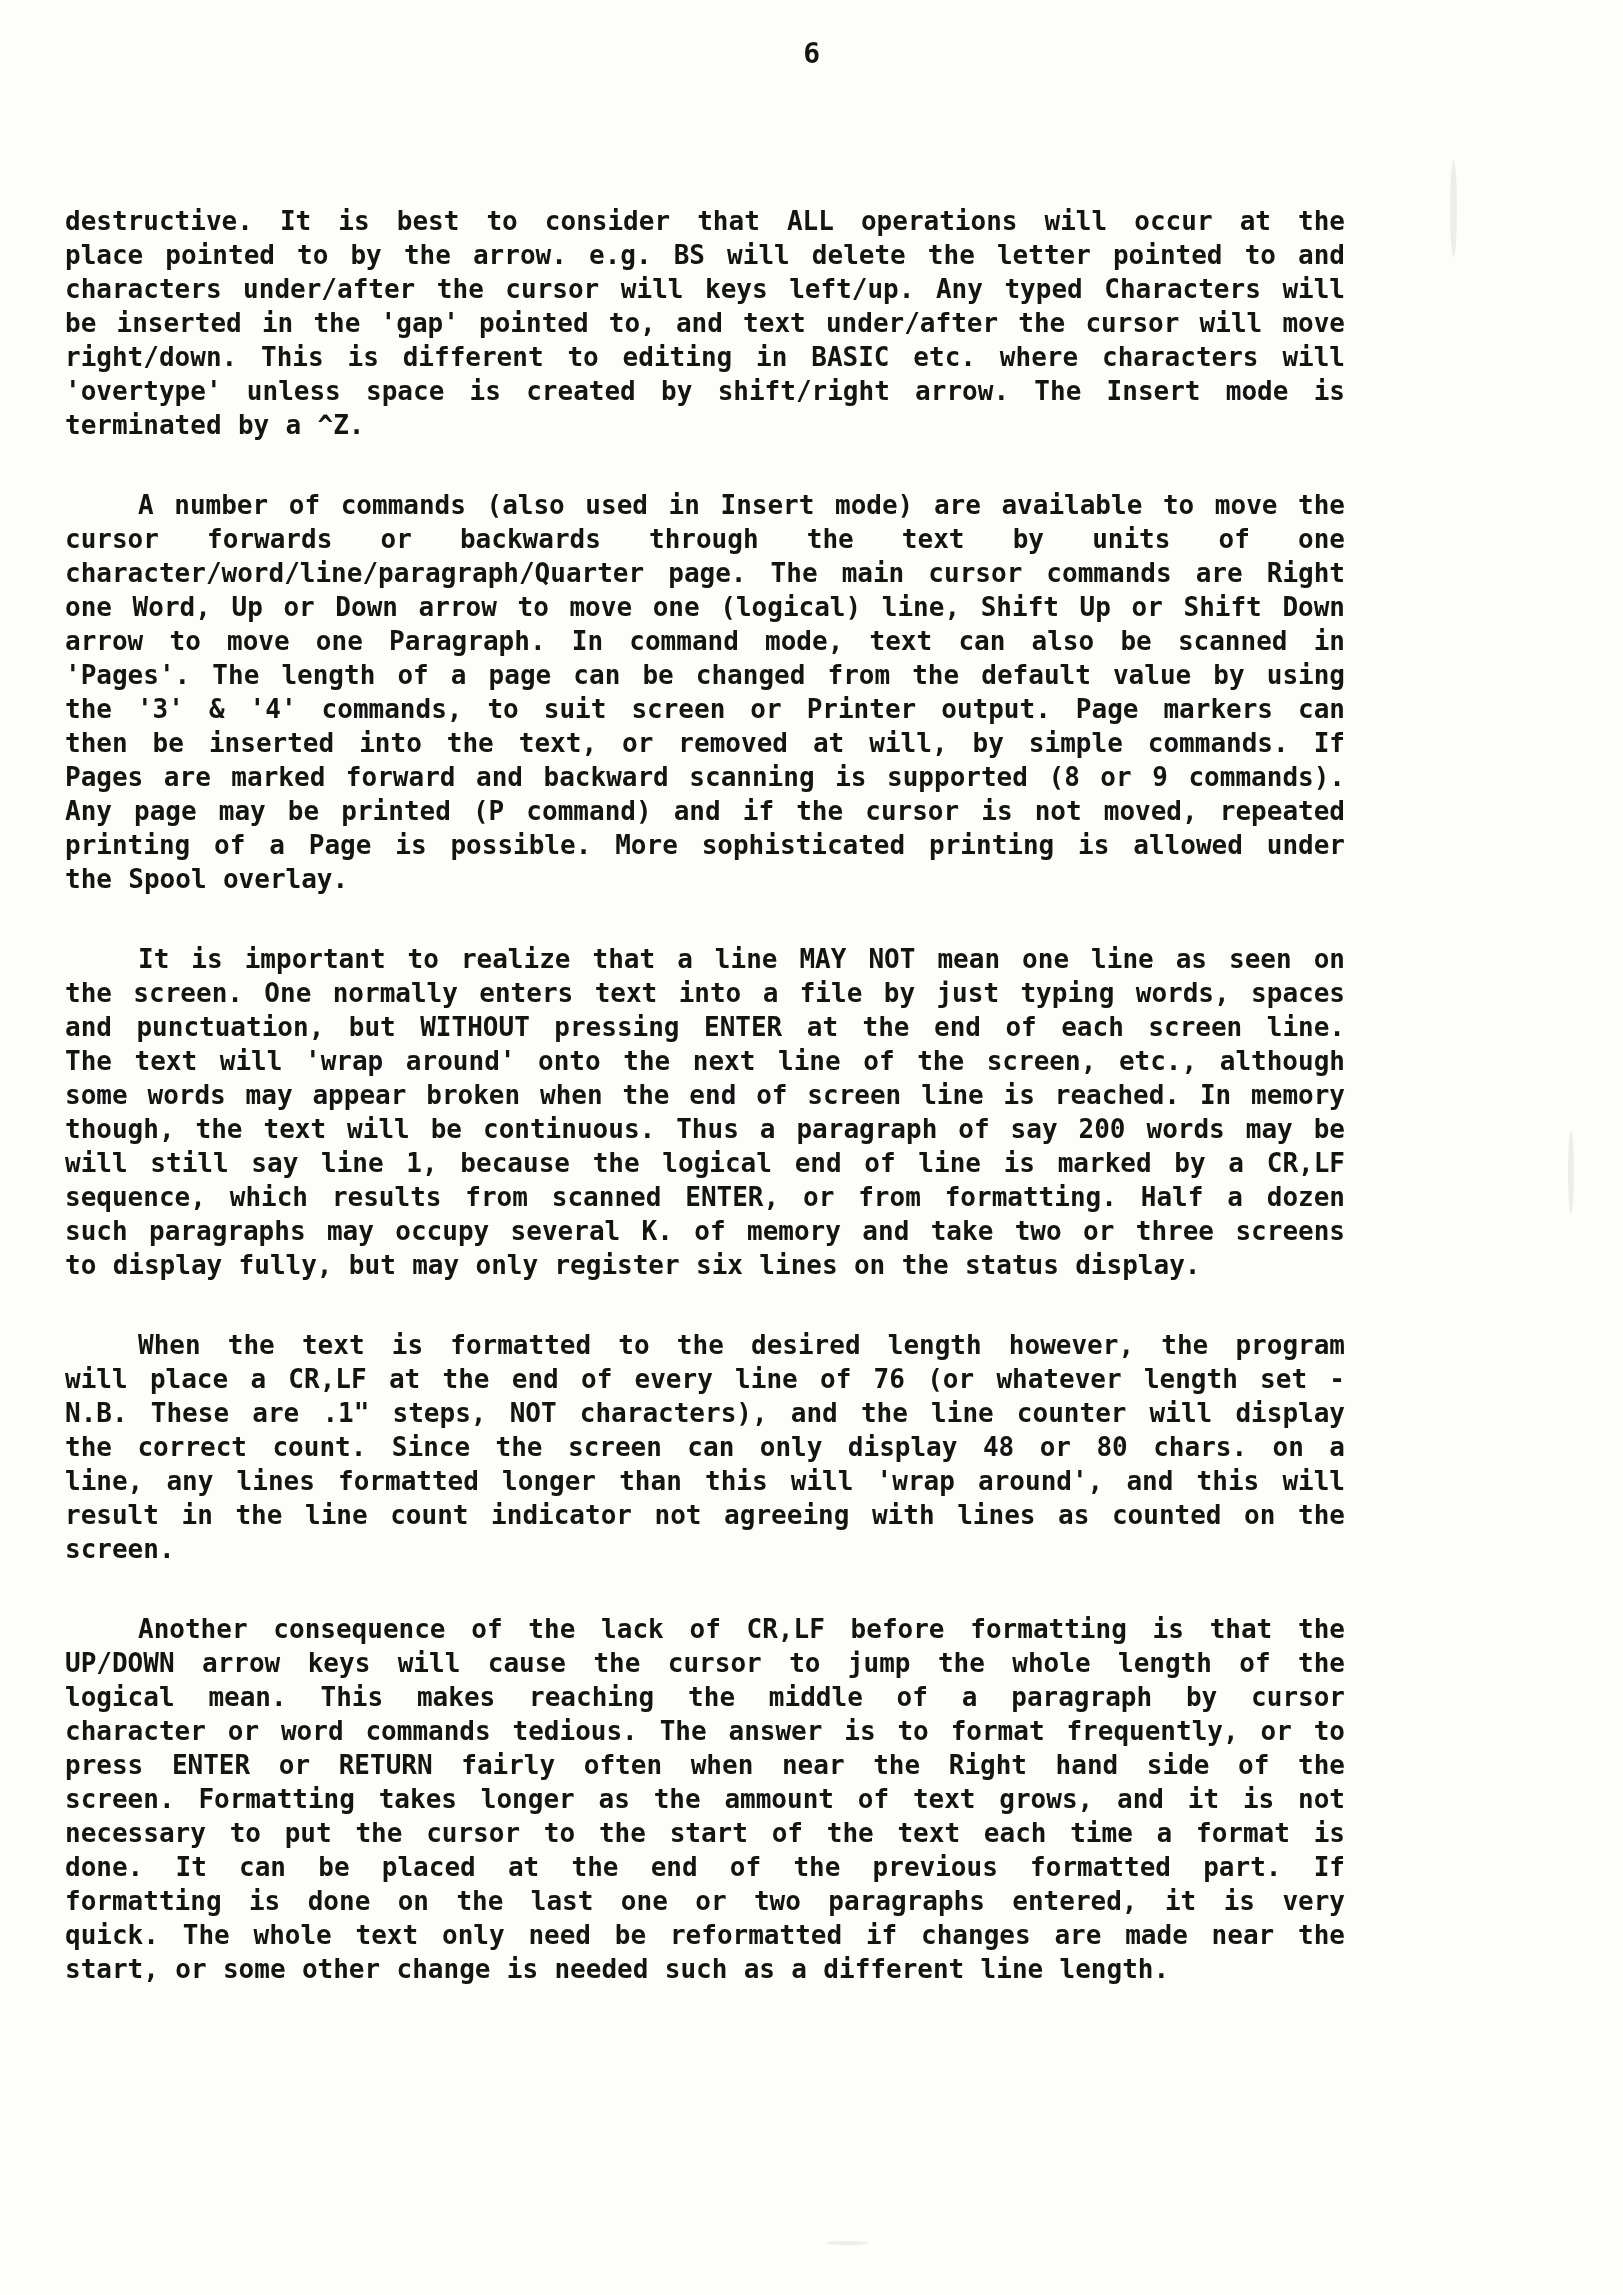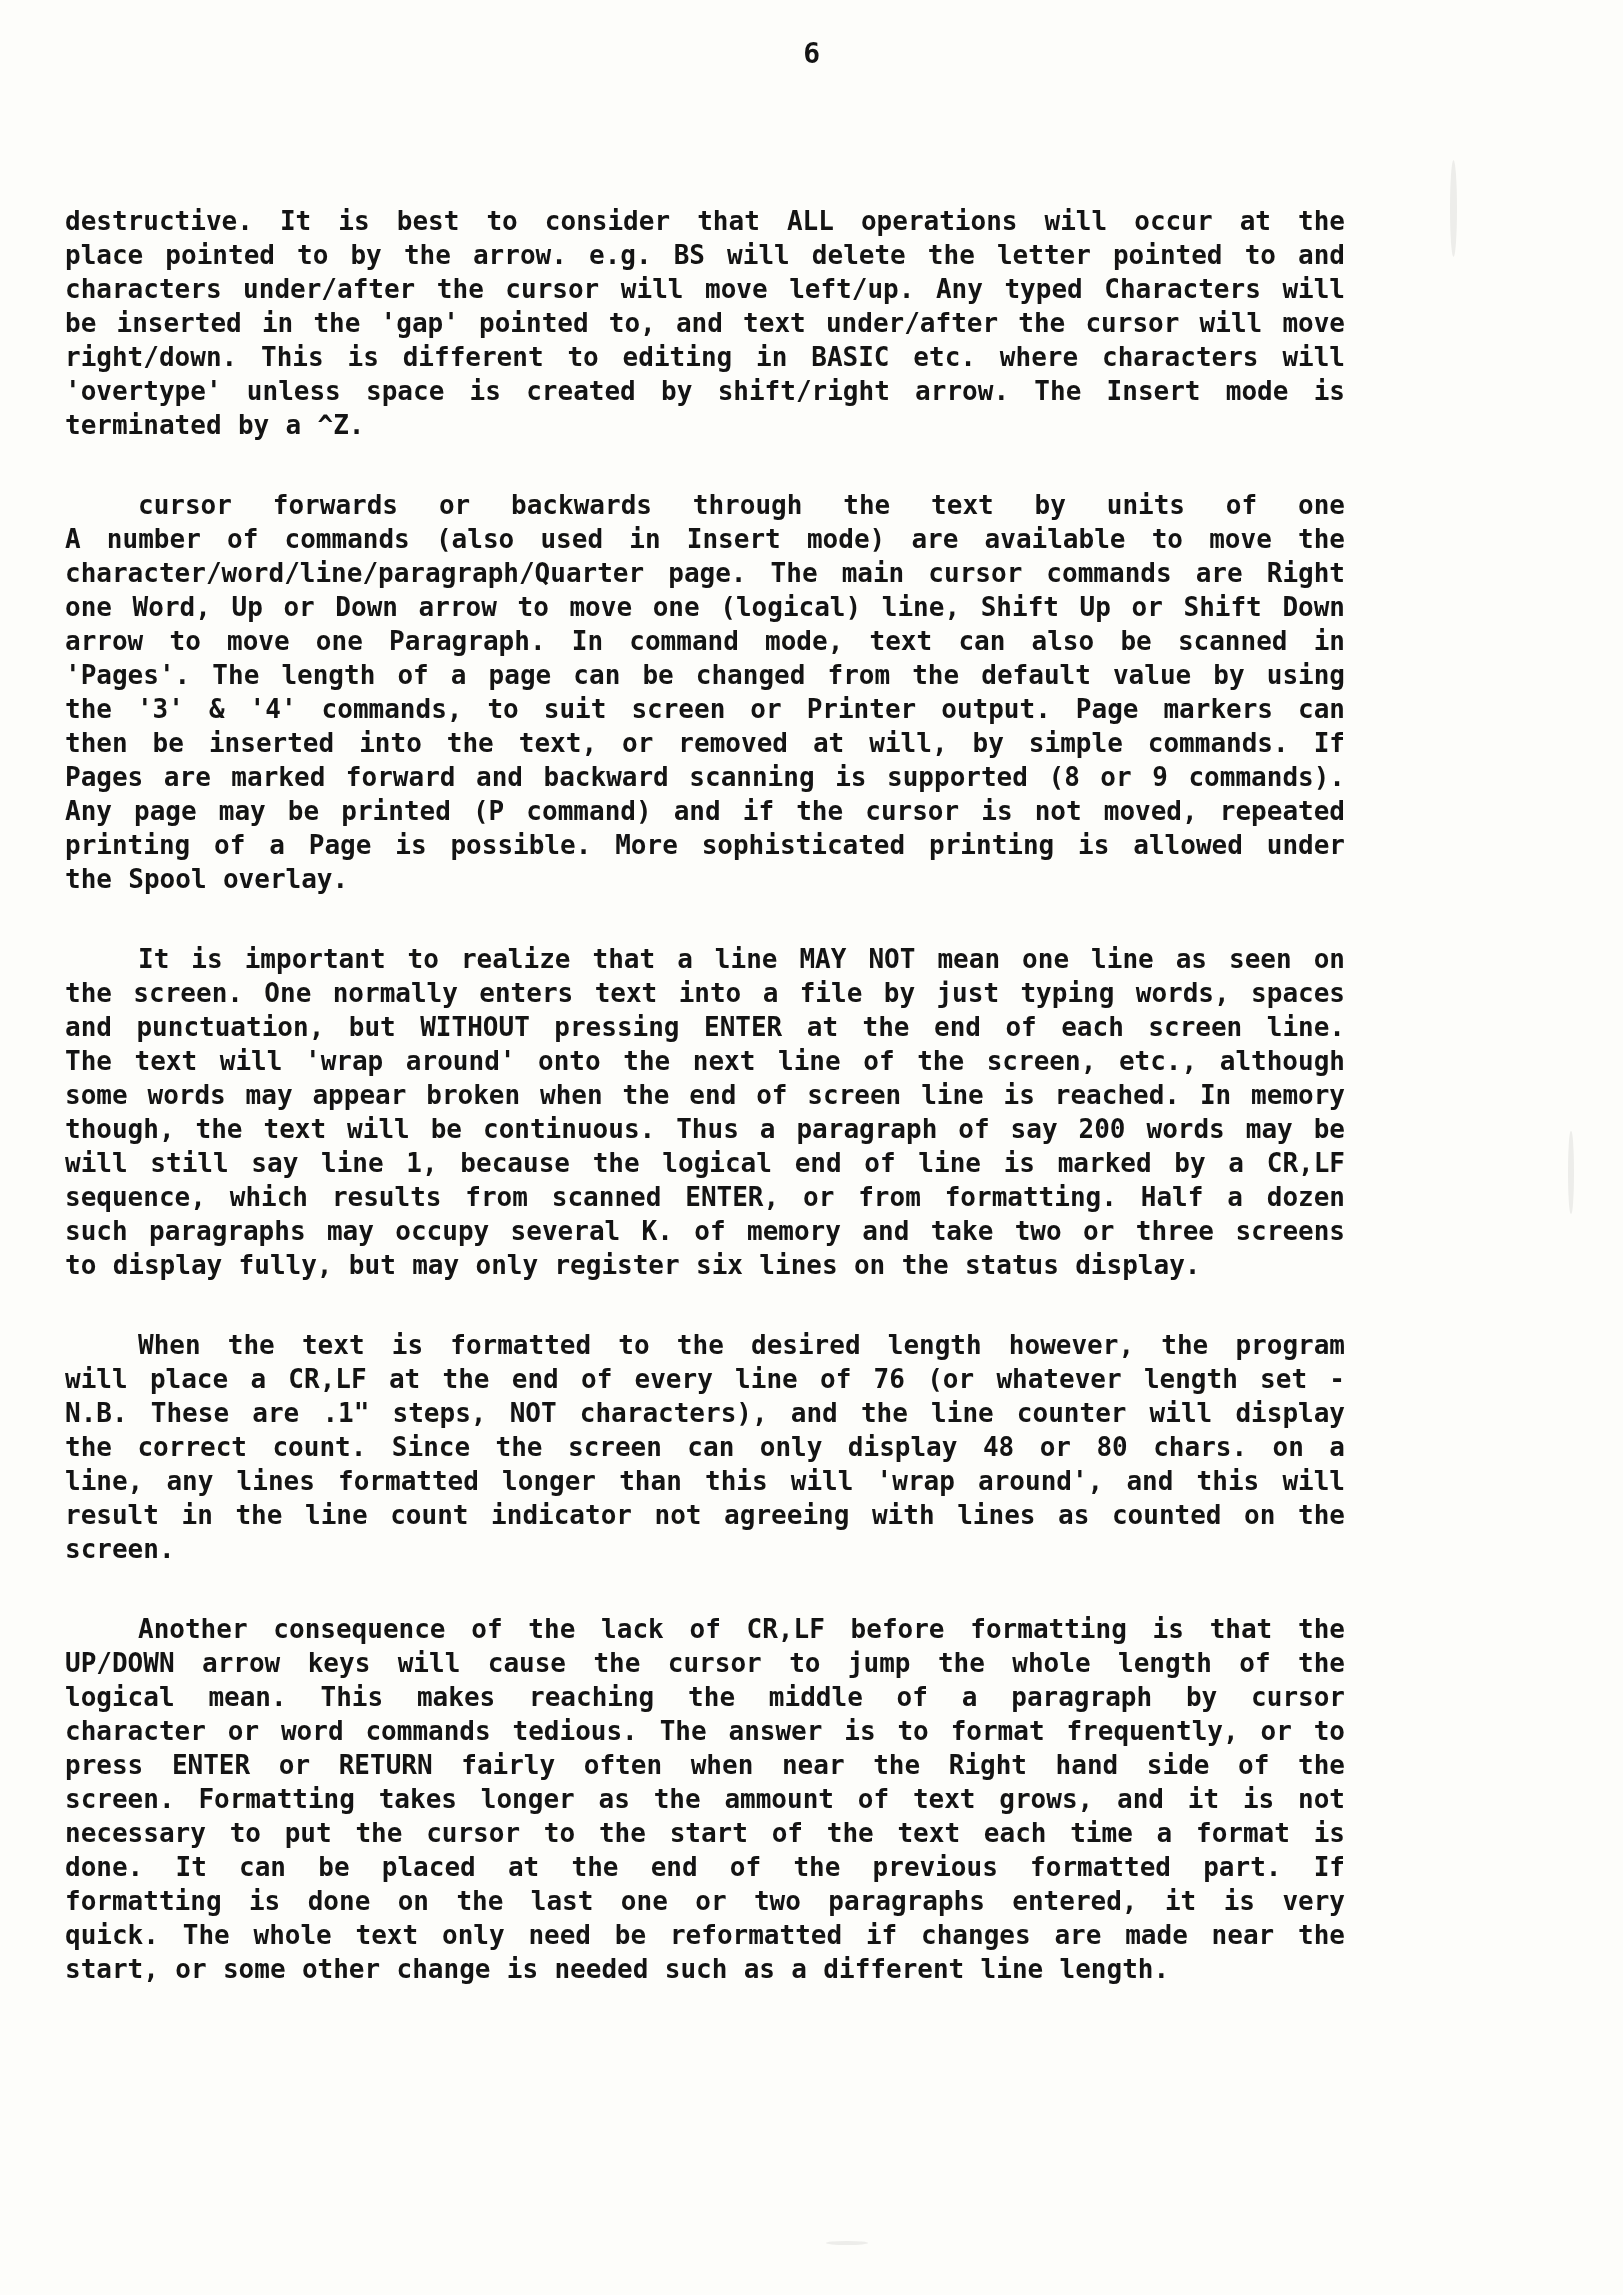--- a/index.html
+++ b/index.html
@@ -63,29 +63,29 @@
 </head>
 <body>
 
 <div class="page">
   <div class="page-number">6</div>
 
   <div class="text-block">
       <div class="paragraph">
         <div class="line fill">destructive. It is best to consider that ALL operations will occur at the</div>
         <div class="line fill">place pointed to by the arrow. e.g. BS will delete the letter pointed to and</div>
-        <div class="line fill">characters under/after the cursor will move left/up. Any typed Characters will</div>
+        <div class="line fill">characters under/after the cursor will keys left/up. Any typed Characters will</div>
         <div class="line fill">be inserted in the 'gap' pointed to, and text under/after the cursor will move</div>
         <div class="line fill">right/down. This is different to editing in BASIC etc. where characters will</div>
         <div class="line fill">'overtype' unless space is created by shift/right arrow. The Insert mode is</div>
         <div class="line">terminated by a ^Z.</div>
       </div>
       <div class="paragraph indent">
+        <div class="line fill">A number of commands (also used in Insert mode) are available to move the</div>
         <div class="line fill">cursor forwards or backwards through the text by units of one</div>
-        <div class="line fill">A number of commands (also used in Insert mode) are available to move the</div>
         <div class="line fill">character/word/line/paragraph/Quarter page. The main cursor commands are Right</div>
         <div class="line fill">one Word, Up or Down arrow to move one (logical) line, Shift Up or Shift Down</div>
         <div class="line fill">arrow to move one Paragraph. In command mode, text can also be scanned in</div>
         <div class="line fill">'Pages'. The length of a page can be changed from the default value by using</div>
         <div class="line fill">the '3' &amp; '4' commands, to suit screen or Printer output. Page markers can</div>
         <div class="line fill">then be inserted into the text, or removed at will, by simple commands. If</div>
         <div class="line fill">Pages are marked forward and backward scanning is supported (8 or 9 commands).</div>
         <div class="line fill">Any page may be printed (P command) and if the cursor is not moved, repeated</div>
         <div class="line fill">printing of a Page is possible. More sophisticated printing is allowed under</div>
         <div class="line">the Spool overlay.</div>

